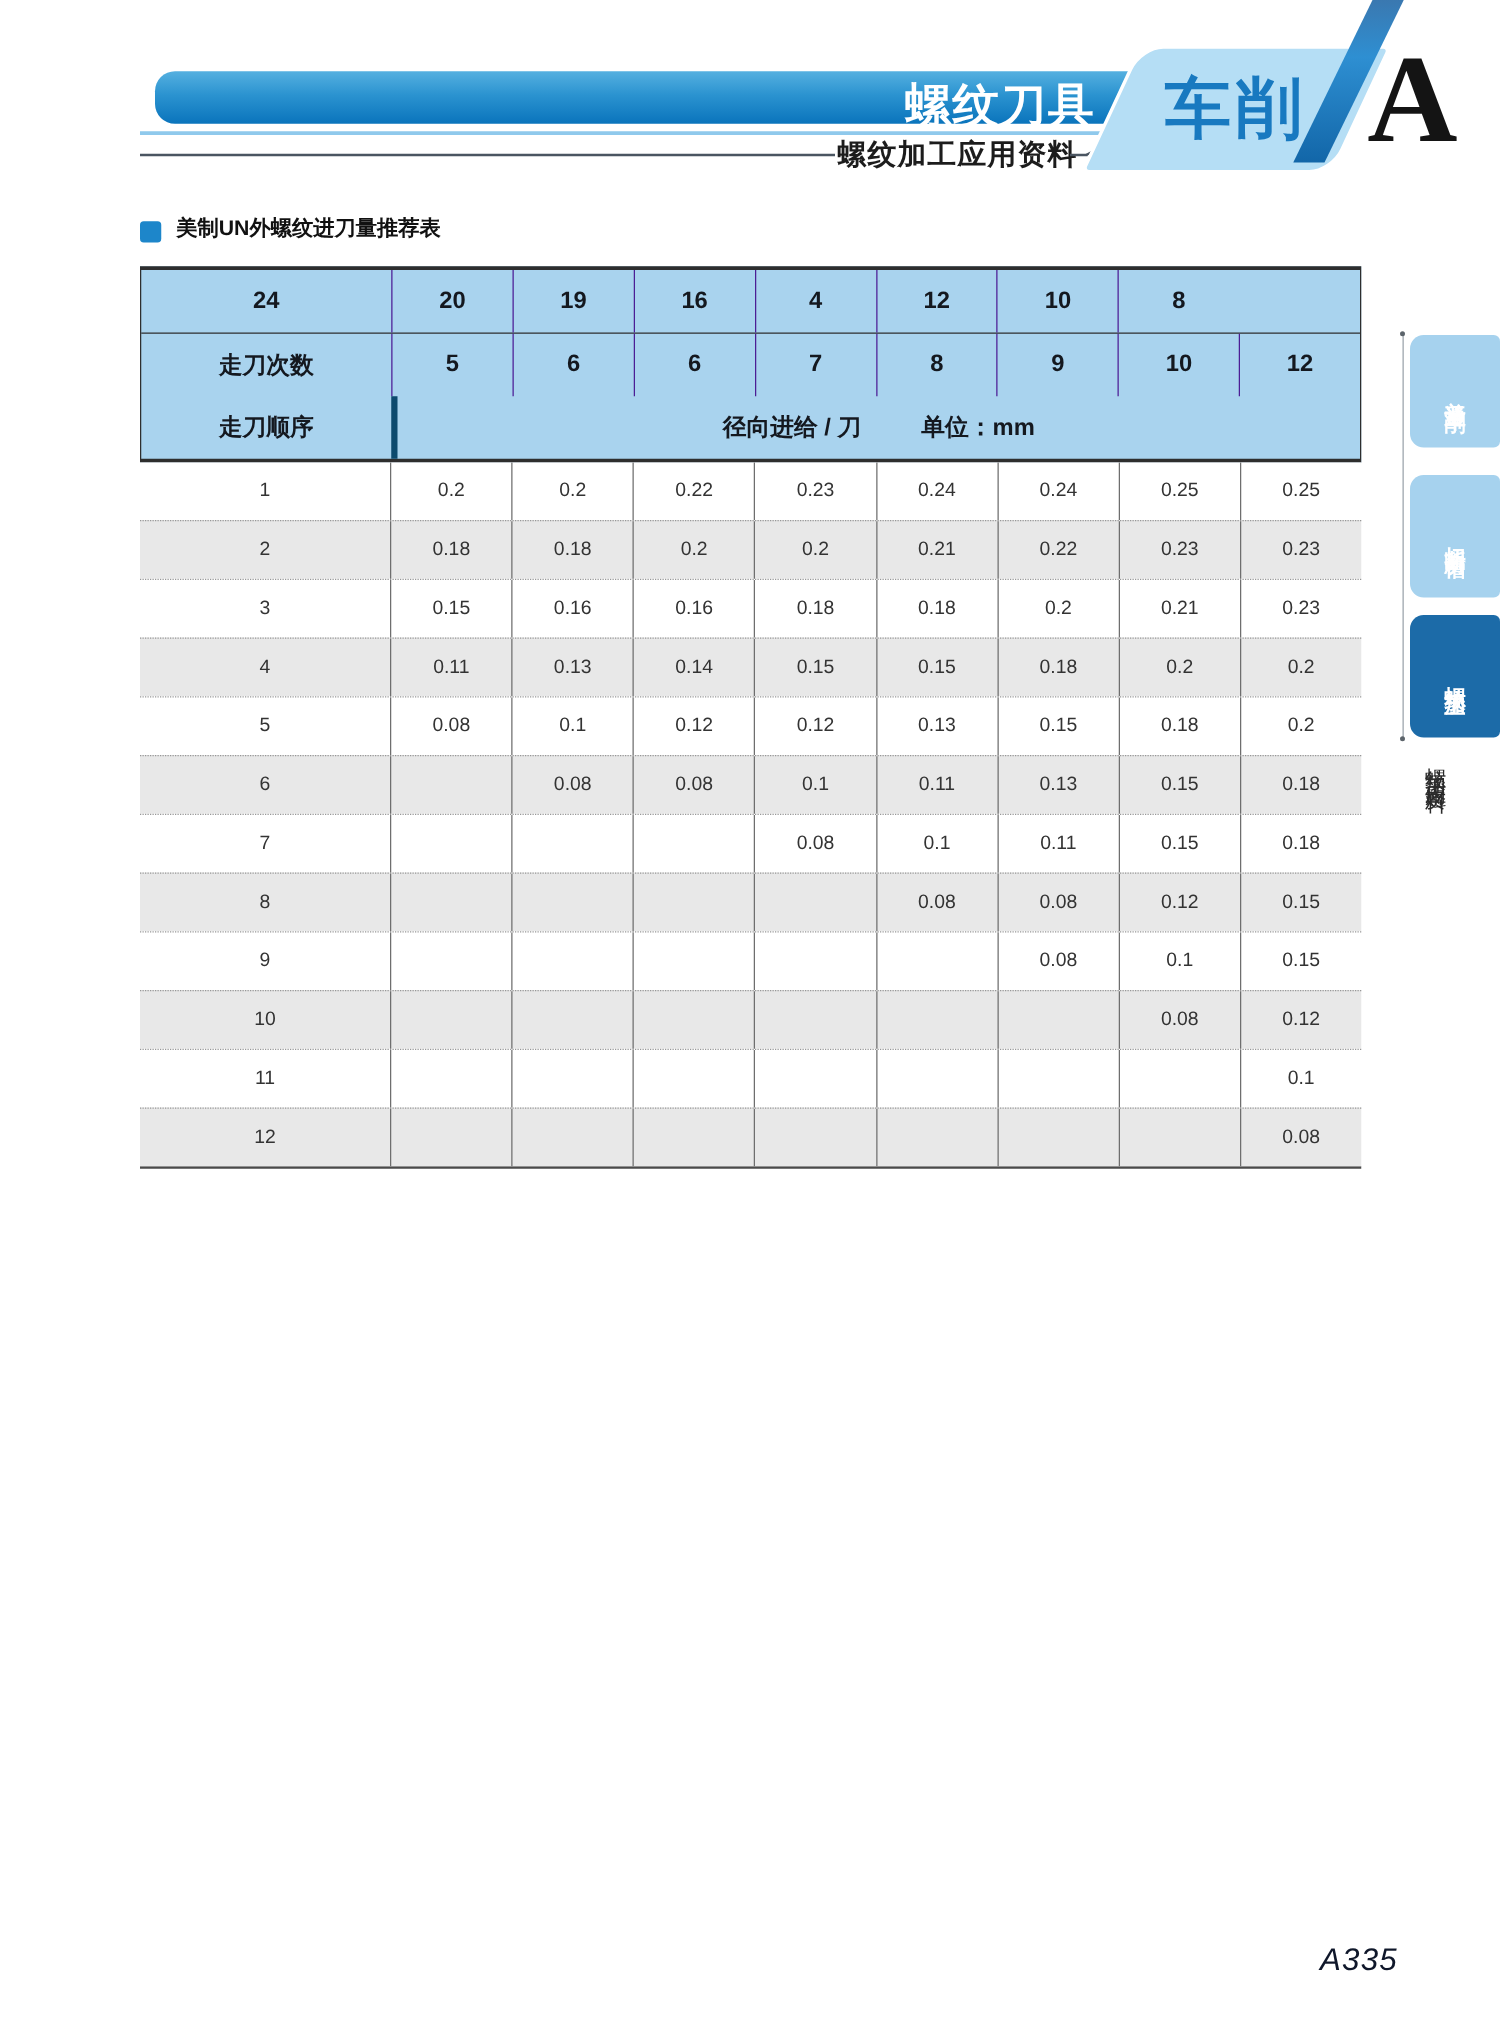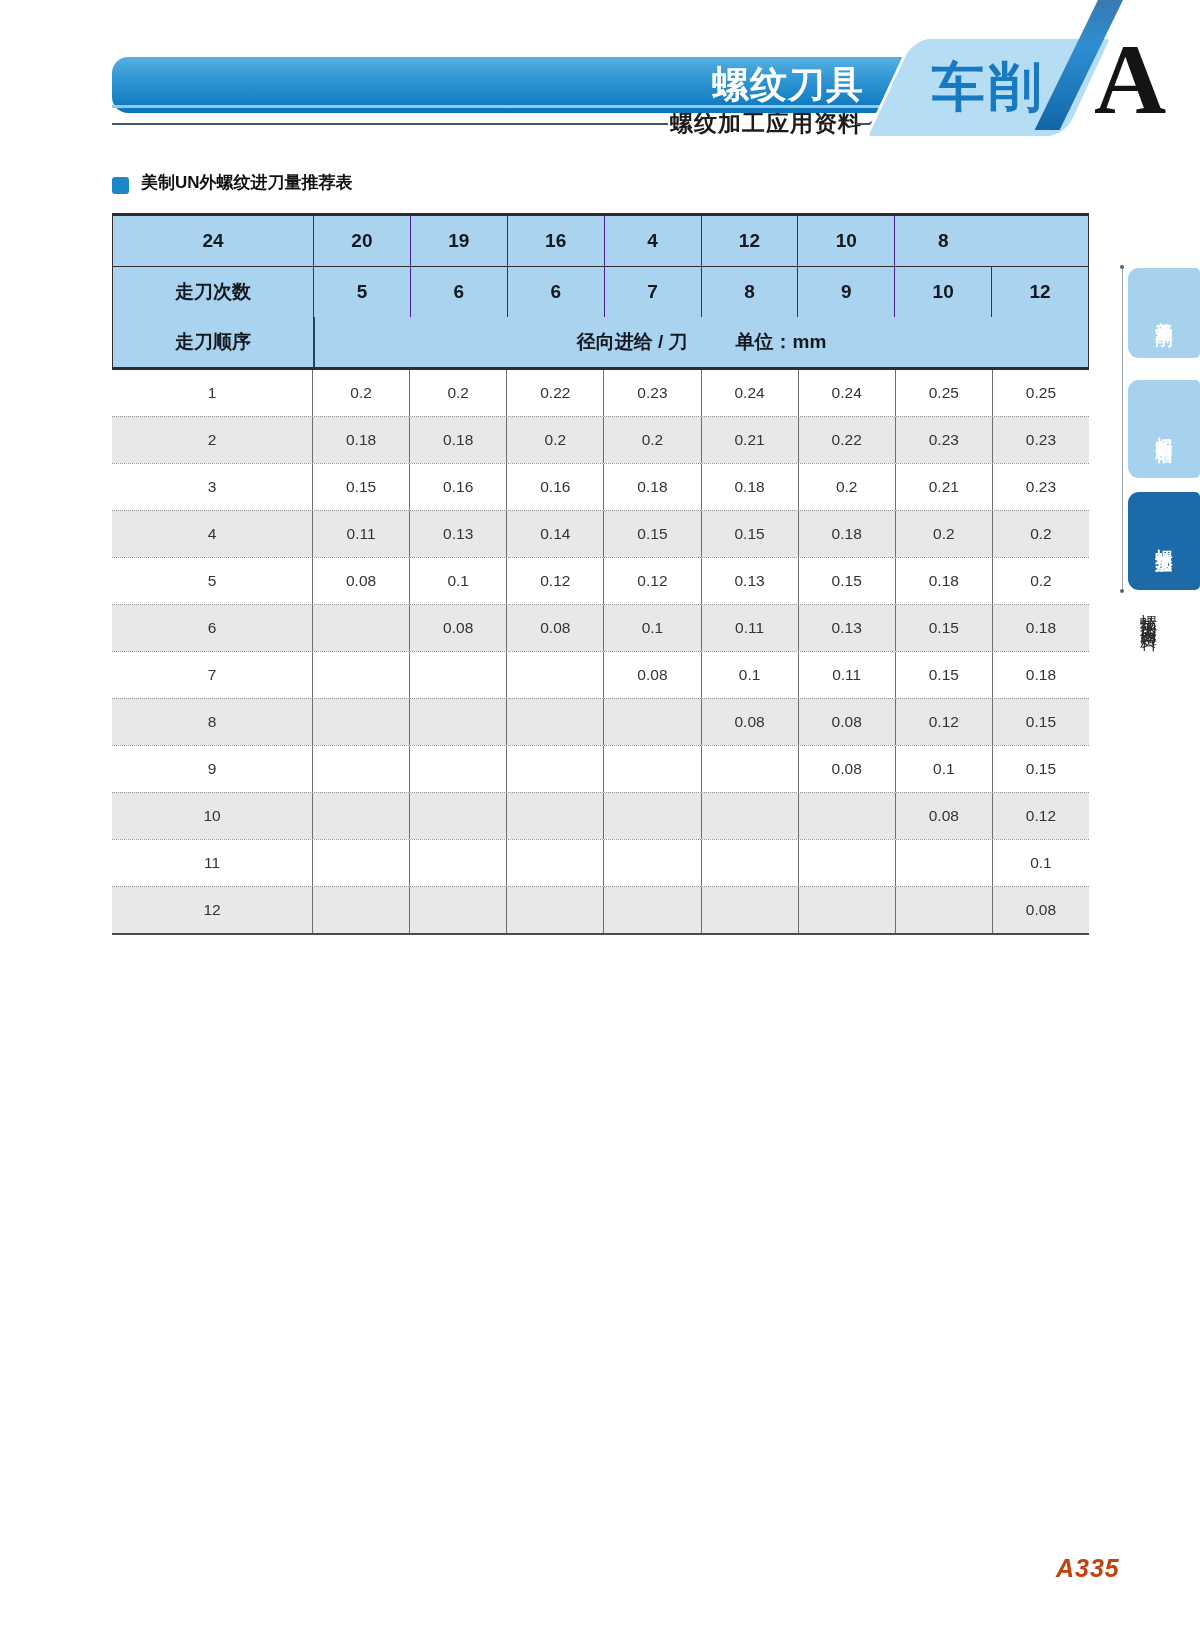--- a/index.html
+++ b/index.html
@@ -1,20 +1,20 @@
 <!DOCTYPE html>
 <html><head>
 <meta charset="utf-8">
 <style>
   html,body{margin:0;padding:0;background:#ffffff;}
   body{font-family:"Liberation Sans","DejaVu Sans",sans-serif;}
   #page{position:relative;width:1200px;height:1628px;background:#fff;overflow:hidden;}
 
   
-  .banner{position:absolute;left:112px;top:57px;width:818px;height:56px;
+  .banner{position:absolute;left:124px;top:57px;width:818px;height:42px;
     background:linear-gradient(180deg,#55b0e0 0%,#2b93d0 45%,#0a74bc 100%);
     border-radius:16px 0 0 16px;z-index:1;}
   .banner-underline{position:absolute;left:112px;top:105px;width:800px;height:3px;background:#8fc9ec;z-index:1;}
   .banner-title{position:absolute;right:66px;top:3px;color:#fff;font-size:37px;font-weight:bold;letter-spacing:1px;}
 
   .cat-box{position:absolute;left:888px;top:36px;width:196px;height:97px;
     background:#b5def5;border:3px solid #ffffff;border-radius:20px 6px 20px 6px;
     transform:skewX(-25deg);z-index:2;display:flex;align-items:center;justify-content:center;}
   .cat-box span{transform:skewX(25deg);color:#1879c0;font-size:53px;font-weight:bold;letter-spacing:4px;}
 
@@ -40,21 +40,21 @@
 
   
   .tbl{position:absolute;left:112px;top:213px;width:977px;}
   .tbl-head{border:1px solid #2e2e2e;border-top-width:3px;border-bottom:3px solid #2e2e2e;background:#a9d3ee;}
   .h-row{display:grid;grid-template-columns:200px repeat(8,1fr);height:50px;}
   .h-row + .h-row{border-top:1px solid #2e2e2e;}
   .h-cell{display:flex;align-items:center;justify-content:center;
     font-size:19px;font-weight:bold;color:#14181f;border-left:1px solid #4c1d95;}
   .h-cell:first-child{border-left:none;}
   .h-span{grid-column:2 / -1;display:flex;align-items:center;justify-content:center;gap:48px;
-    font-size:19px;font-weight:bold;color:#14181f;border-left:2px solid #0c4a6e;}
+    font-size:19px;font-weight:bold;color:#14181f;border-left:5px solid #0c4a6e;}
 
   .tbl-body{border-bottom:2px solid #4a4a4a;}
   .b-row{display:grid;grid-template-columns:200px repeat(8,1fr);height:46px;background:#fff;}
   .b-row.alt{background:#e8e8e8;}
   .b-row + .b-row{border-top:1px dotted #979797;}
   .b-cell{display:flex;align-items:center;justify-content:center;font-size:15.5px;color:#333;}
   .b-cell + .b-cell{border-left:1px solid #6e6e6e;}
 
   
   .side-line{position:absolute;left:1122px;top:268px;width:1px;height:322px;background:#9aa3ab;}
@@ -62,21 +62,21 @@
   .tab{position:absolute;left:1128px;width:72px;border-radius:11px 5px 5px 11px;
     display:flex;align-items:center;justify-content:center;}
   .tab .vtxt{writing-mode:vertical-rl;text-orientation:upright;color:#fff;font-weight:bold;
     font-size:17px;letter-spacing:3px;line-height:1;}
   .tab.inactive{background:#a6d2ee;}
   .tab.active{background:#1c6ba8;}
   .side-caption{position:absolute;left:1140px;top:600px;writing-mode:vertical-rl;text-orientation:upright;
     font-size:17px;color:#2b2b2b;letter-spacing:3px;line-height:1;}
 
   .page-num{position:absolute;left:1056px;top:1554px;font-size:25px;font-style:italic;
-    font-weight:700;color:#c2410c;letter-spacing:1px;}
+    font-weight:400;color:#0f172a;letter-spacing:1px;}
 </style>
 </head>
 <body>
 
 <div id="page">
 
   <div class="banner">
     <div class="banner-title">螺纹刀具</div>
   </div>
   <div class="banner-underline"></div>

